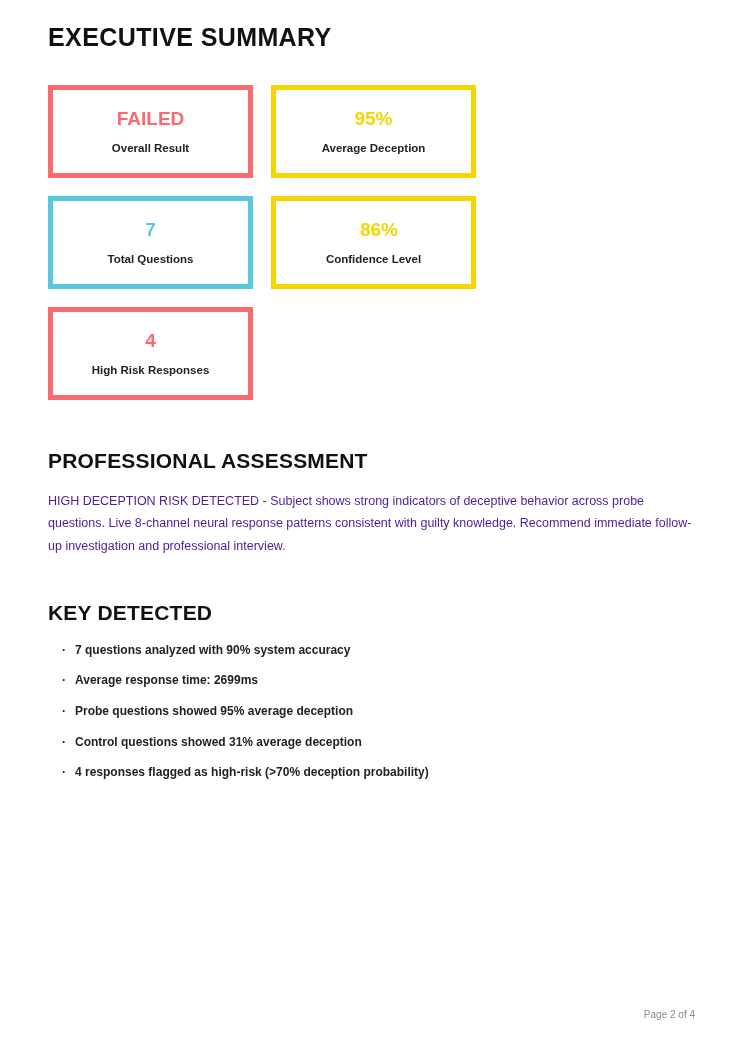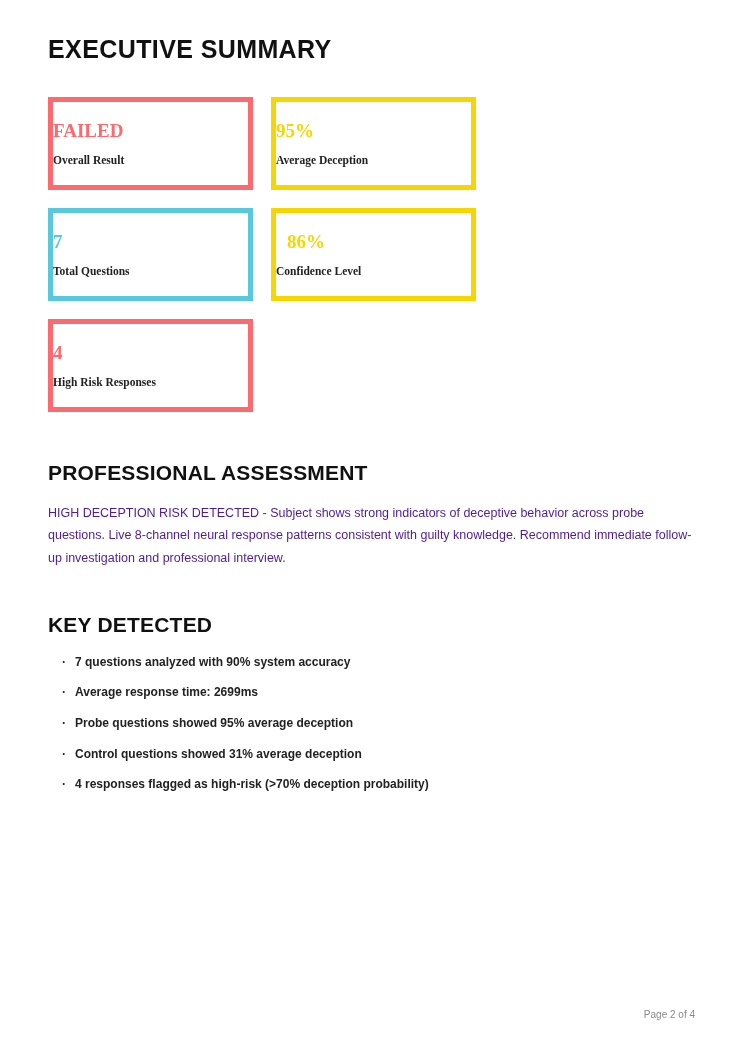--- a/index.html
+++ b/index.html
@@ -21,41 +21,40 @@
     height: 1044px;
     box-sizing: border-box;
     padding: 0 48px;
   }
   .doc-title {
     font-size: 25px;
     font-weight: bold;
     letter-spacing: 0.4px;
     color: #111111;
     margin: 0;
-    padding-top: 34px;
+    padding-top: 22px;
     line-height: 1.2;
   }
   .cards {
     display: flex;
     flex-wrap: wrap;
     gap: 18px;
     margin-top: 33px;
   }
   .card {
     box-sizing: border-box;
     width: 205px;
     height: 93px;
     border-width: 5px;
     border-style: solid;
     background: #ffffff;
     display: flex;
     flex-direction: column;
-    align-items: flex-start;
+    align-items: center;
     justify-content: center;
-    font-family: Liberation Serif, serif;
   }
   .card-value {
     font-size: 19px;
     font-weight: bold;
     line-height: 1.1;
     margin-bottom: 13px;
   }
   .card-label {
     font-size: 11.5px;
     font-weight: bold;

